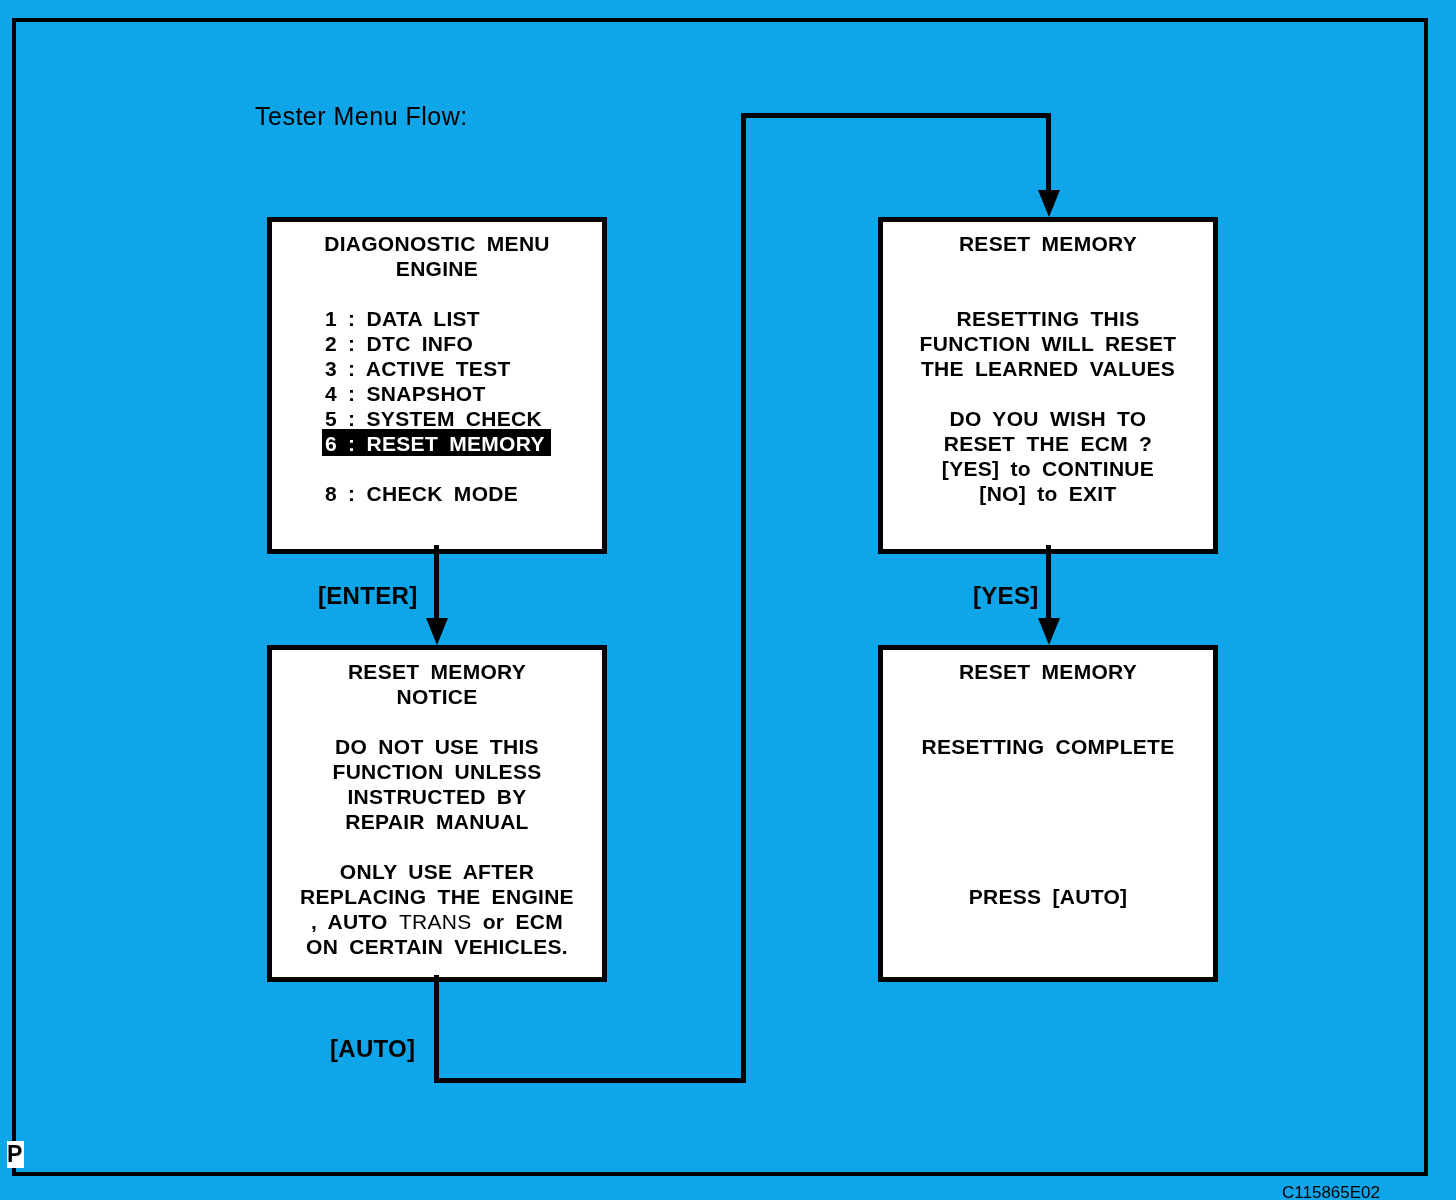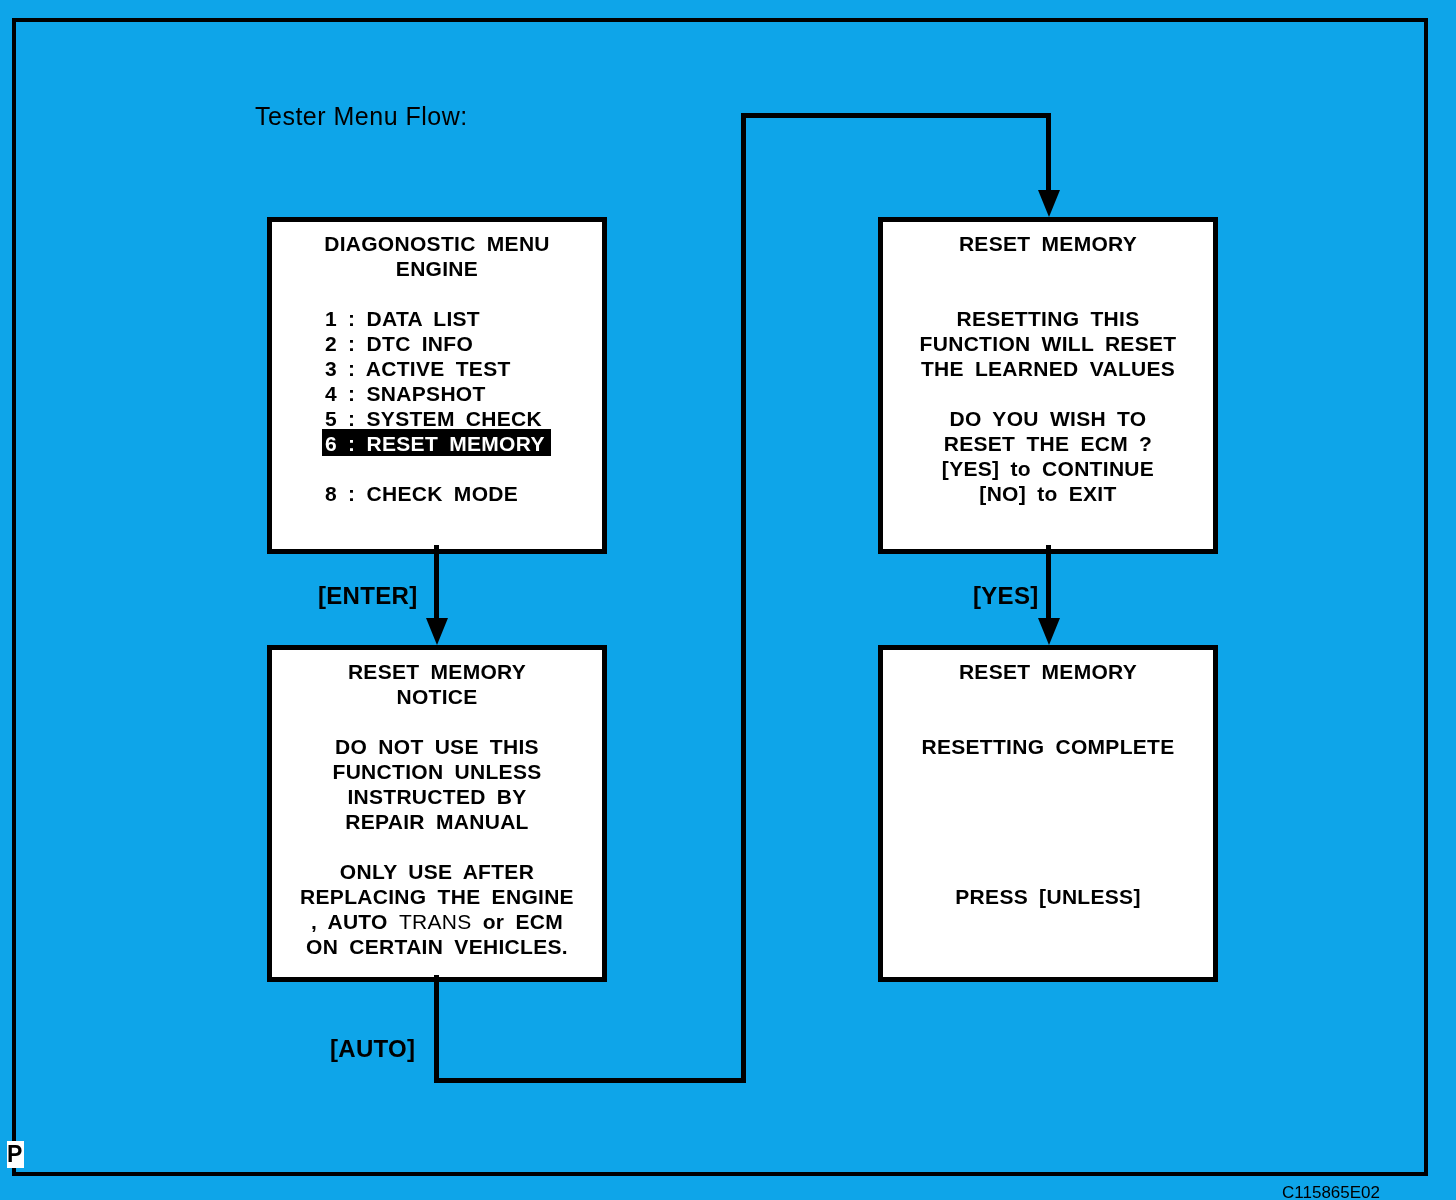--- a/index.html
+++ b/index.html
@@ -187,21 +187,21 @@
       </div>
     <div class="box-body">
         <div class="line">&nbsp;</div>
         <div class="line">&nbsp;</div>
         <div class="line">RESETTING COMPLETE</div>
         <div class="line">&nbsp;</div>
         <div class="line">&nbsp;</div>
         <div class="line">&nbsp;</div>
         <div class="line">&nbsp;</div>
         <div class="line">&nbsp;</div>
-        <div class="line">PRESS [UNLESS]</div>
+        <div class="line">PRESS [AUTO]</div>
       </div>
   </div>
 
   <div class="vline" id="line-enter"></div>
   <div class="arrowhead" id="ah-enter"></div>
   <div class="flow-label" id="label-enter">[ENTER]</div>
 
   <div class="vline" id="line-yes"></div>
   <div class="arrowhead" id="ah-yes"></div>
   <div class="flow-label" id="label-yes">[YES]</div>

